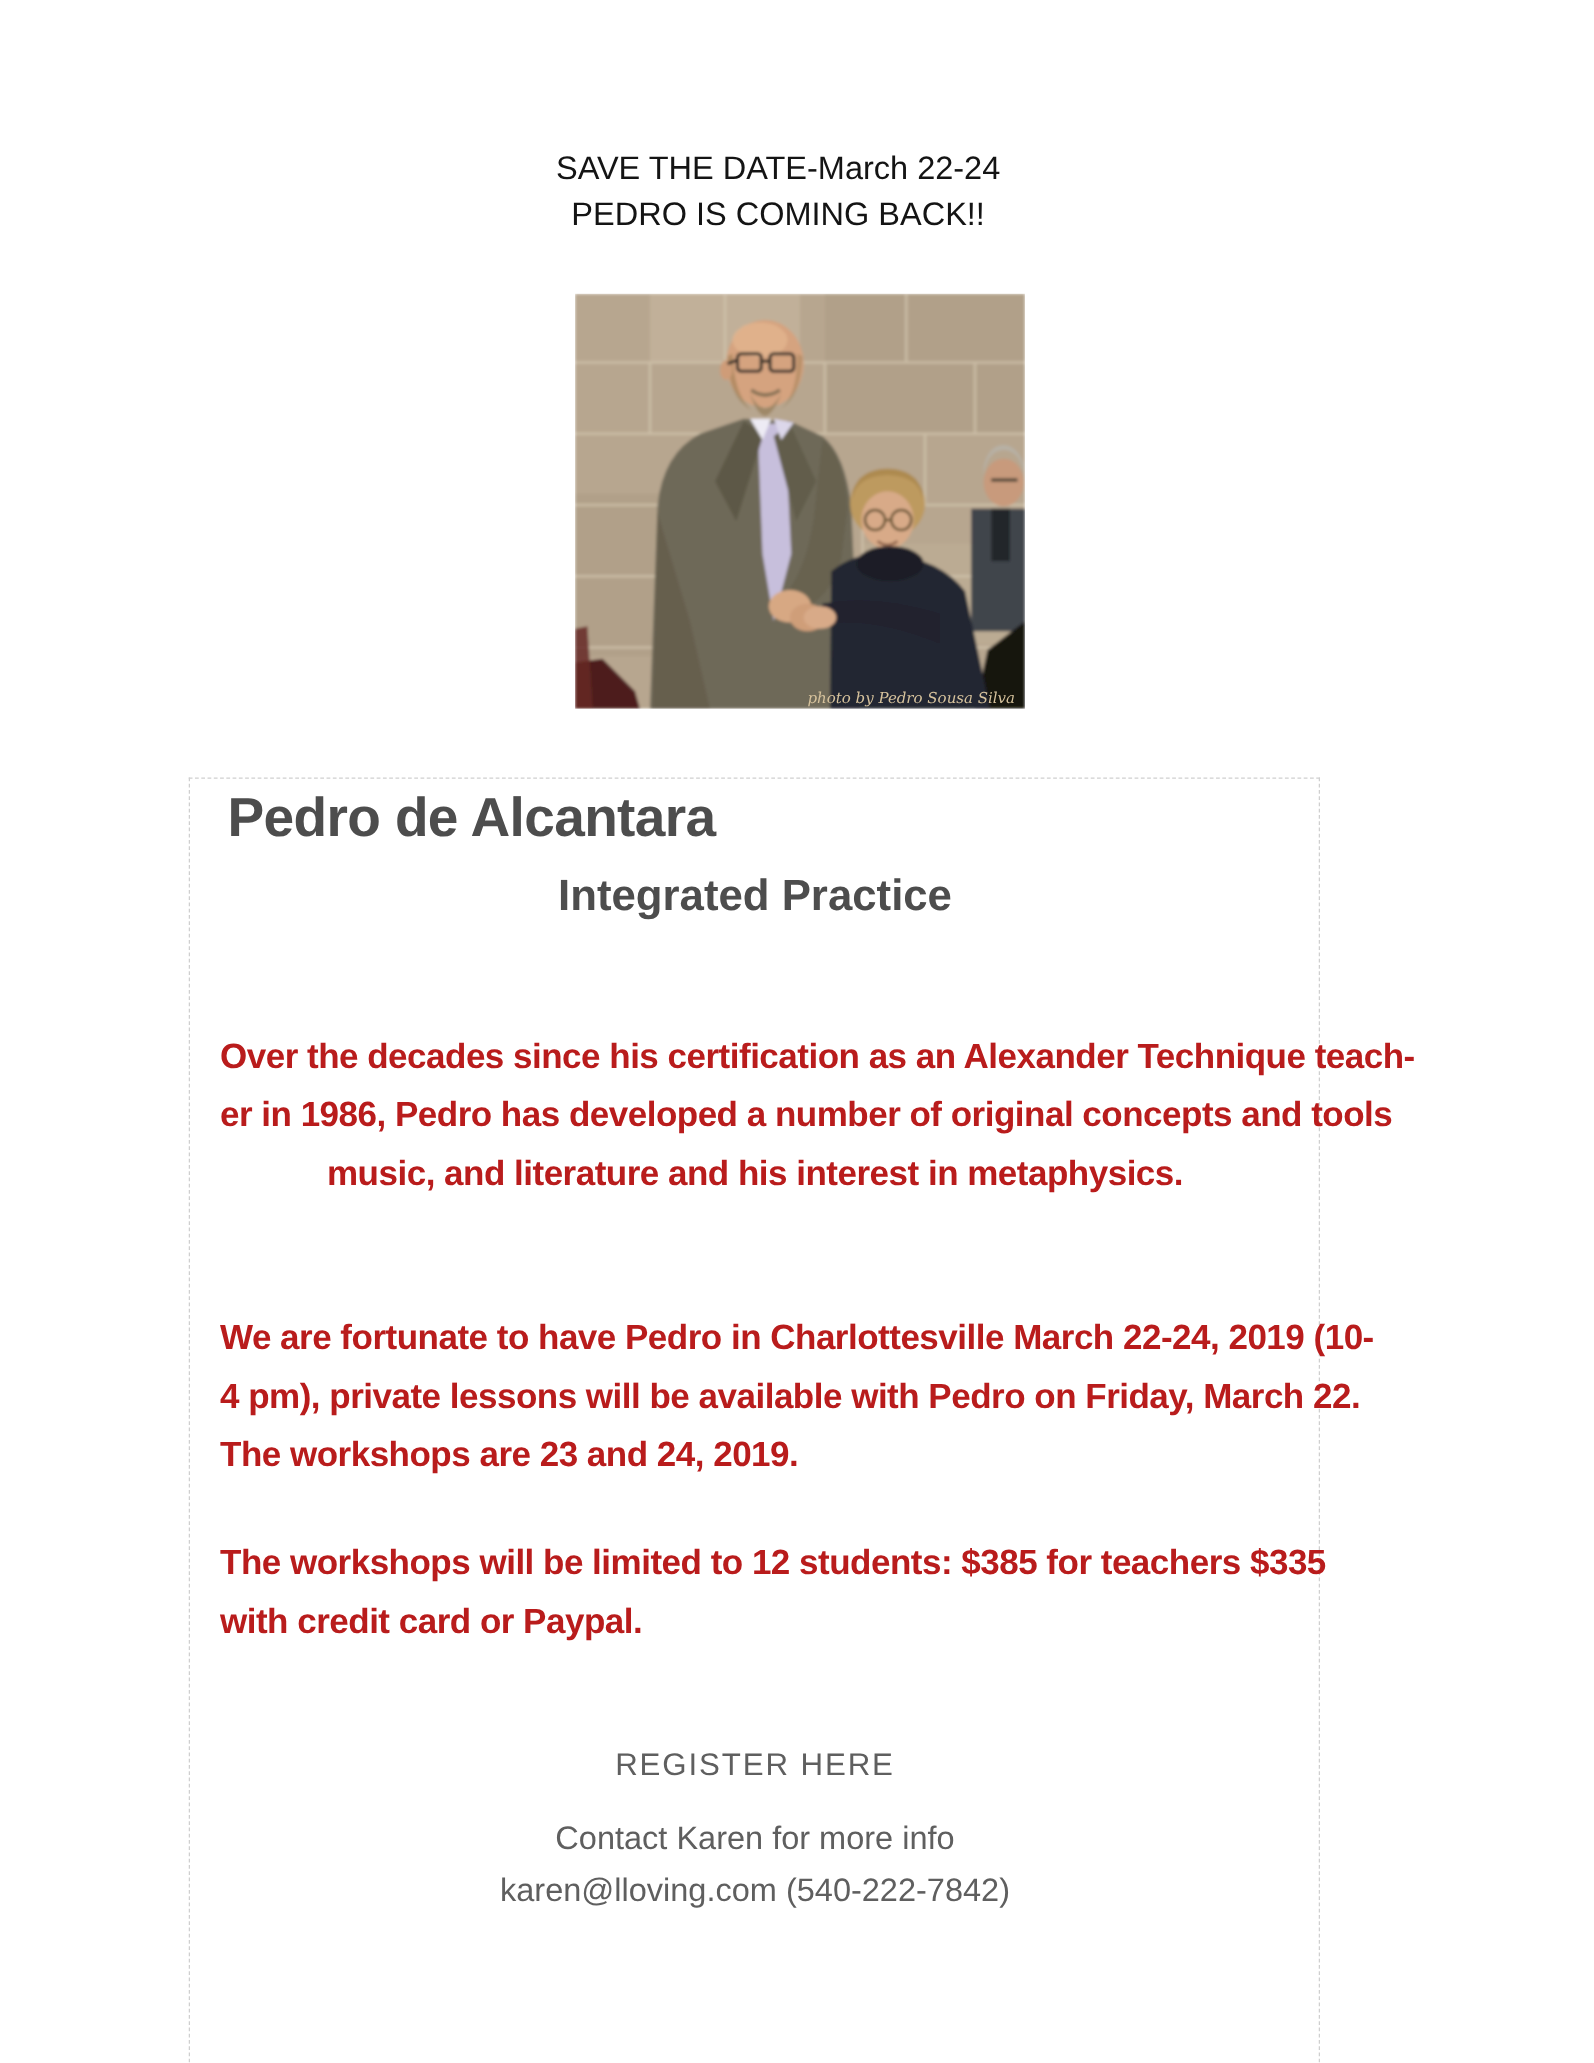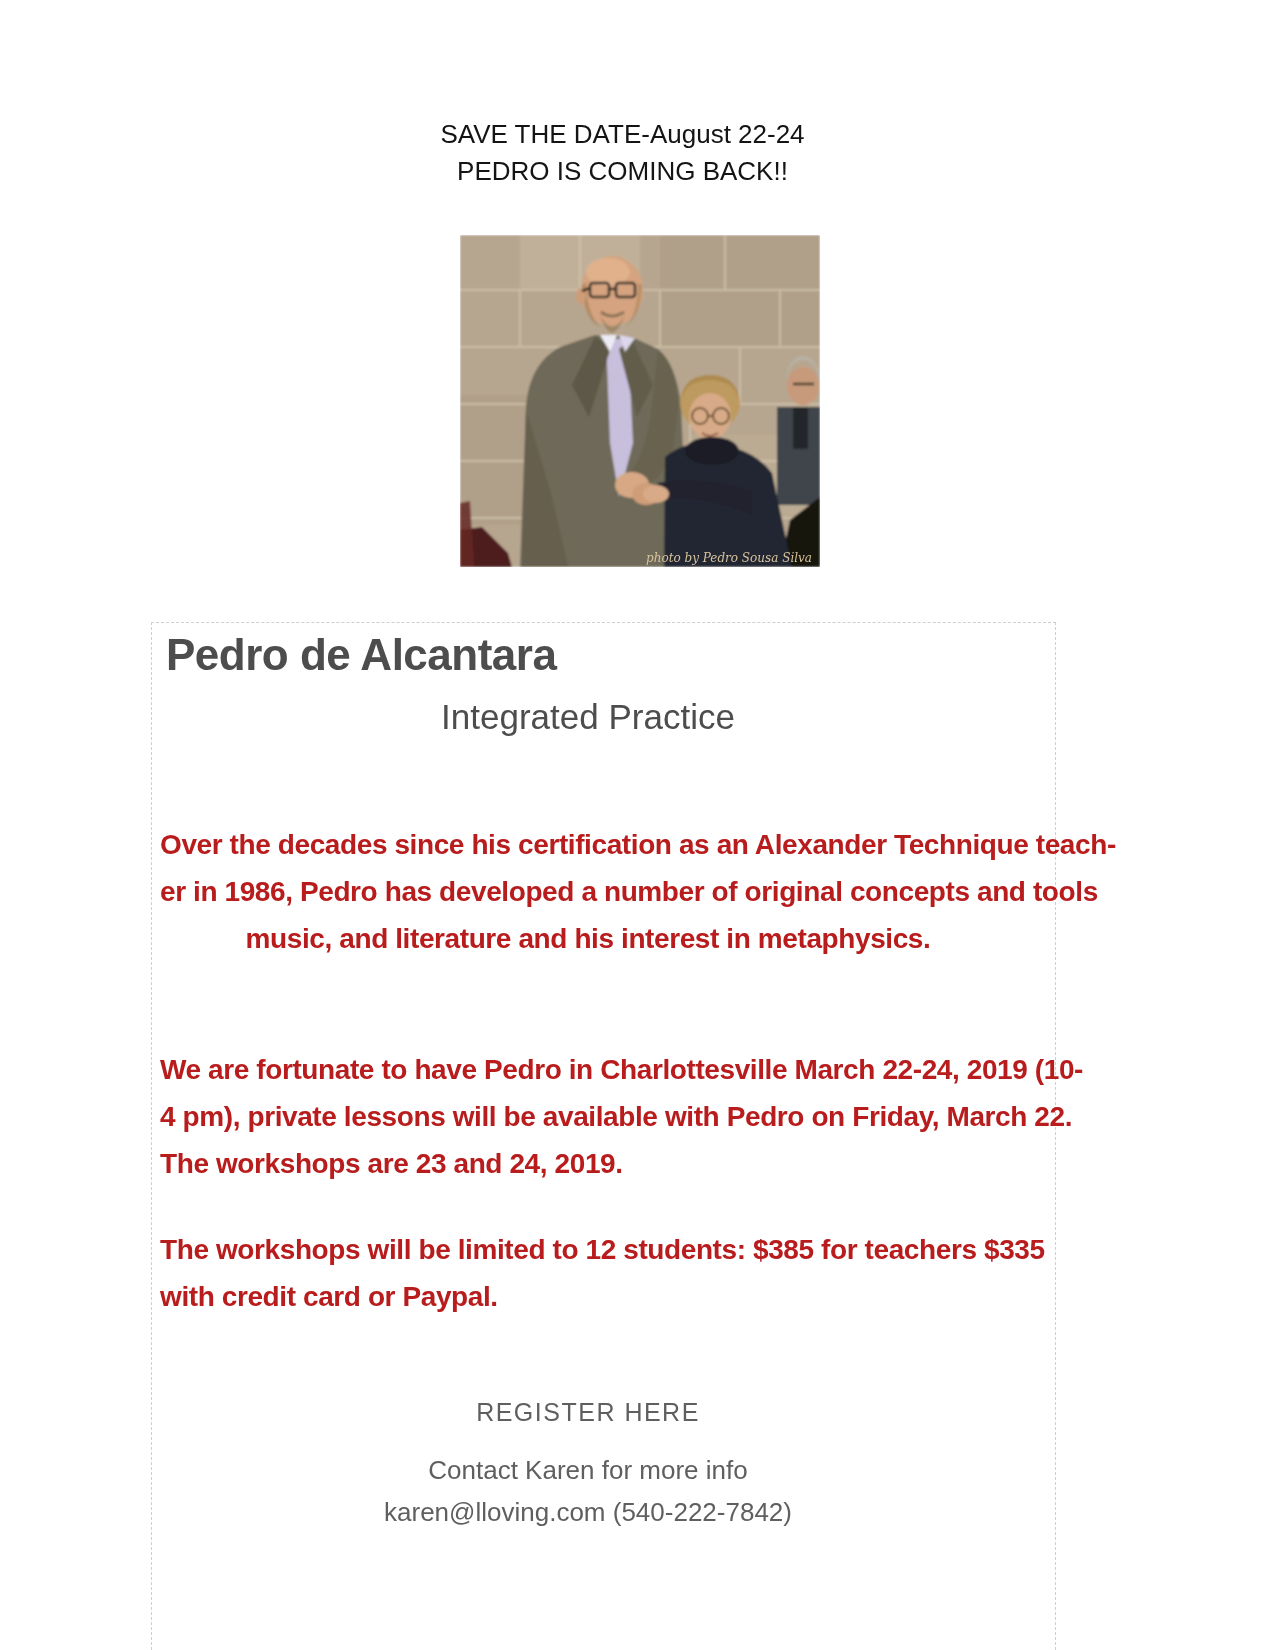--- a/index.html
+++ b/index.html
@@ -21,29 +21,29 @@
     width:360px; height:340px;
   }
   .photo-wrap svg { display:block; }
   .content-box {
     position:absolute; left:151px; top:622px;
     width:905px; height:1028px;
     border:1px dashed #cfcfcf; border-bottom:0;
     box-sizing:border-box;
     color:#565656;
   }
-  .inner { margin-left:8px; width:856px; }
+  .inner { margin-left:24px; width:856px; }
   .flyer-title {
     margin:6px 0 0 6px;
     font-size:44px; line-height:52px; font-weight:bold;
     letter-spacing:-0.5px; color:#4d4d4d;
   }
   .flyer-subtitle {
     margin:14px 0 0 0; text-align:center;
-    font-size:35px; line-height:44px; font-weight:normal;
+    font-size:35px; line-height:44px; font-weight:bold;
     color:#4d4d4d;
   }
   .para { font-weight:bold; font-size:28px; line-height:47px; letter-spacing:-0.4px; color:#b91c1c; }
   .para .pline { white-space:nowrap; }
   .para.centered { text-align:center; }
   .para.about   { margin-top:82px; }
   .para.schedule{ margin-top:84px; }
   .para.pricing { margin-top:39px; }
   .register {
     margin-top:77px; text-align:center;
@@ -59,21 +59,21 @@
     font-size:26px; line-height:33px; color:#5f5f5f;
   }
   .contact2 .email { cursor:pointer; }
 </style>
 </head>
 <body>
 
 <div class="page">
 
   <div class="header">
-    <div>SAVE THE DATE-August 22-24</div>
+    <div>SAVE THE DATE-March 22-24</div>
     <div>PEDRO IS COMING BACK!!</div>
   </div>
 
   <div class="photo-wrap">
     <svg viewBox="0 0 360 332" width="360" height="332">
       <defs>
         <filter id="soft" x="-5%" y="-5%" width="110%" height="110%">
           <feGaussianBlur stdDeviation="1.1"></feGaussianBlur>
         </filter>
       </defs>

